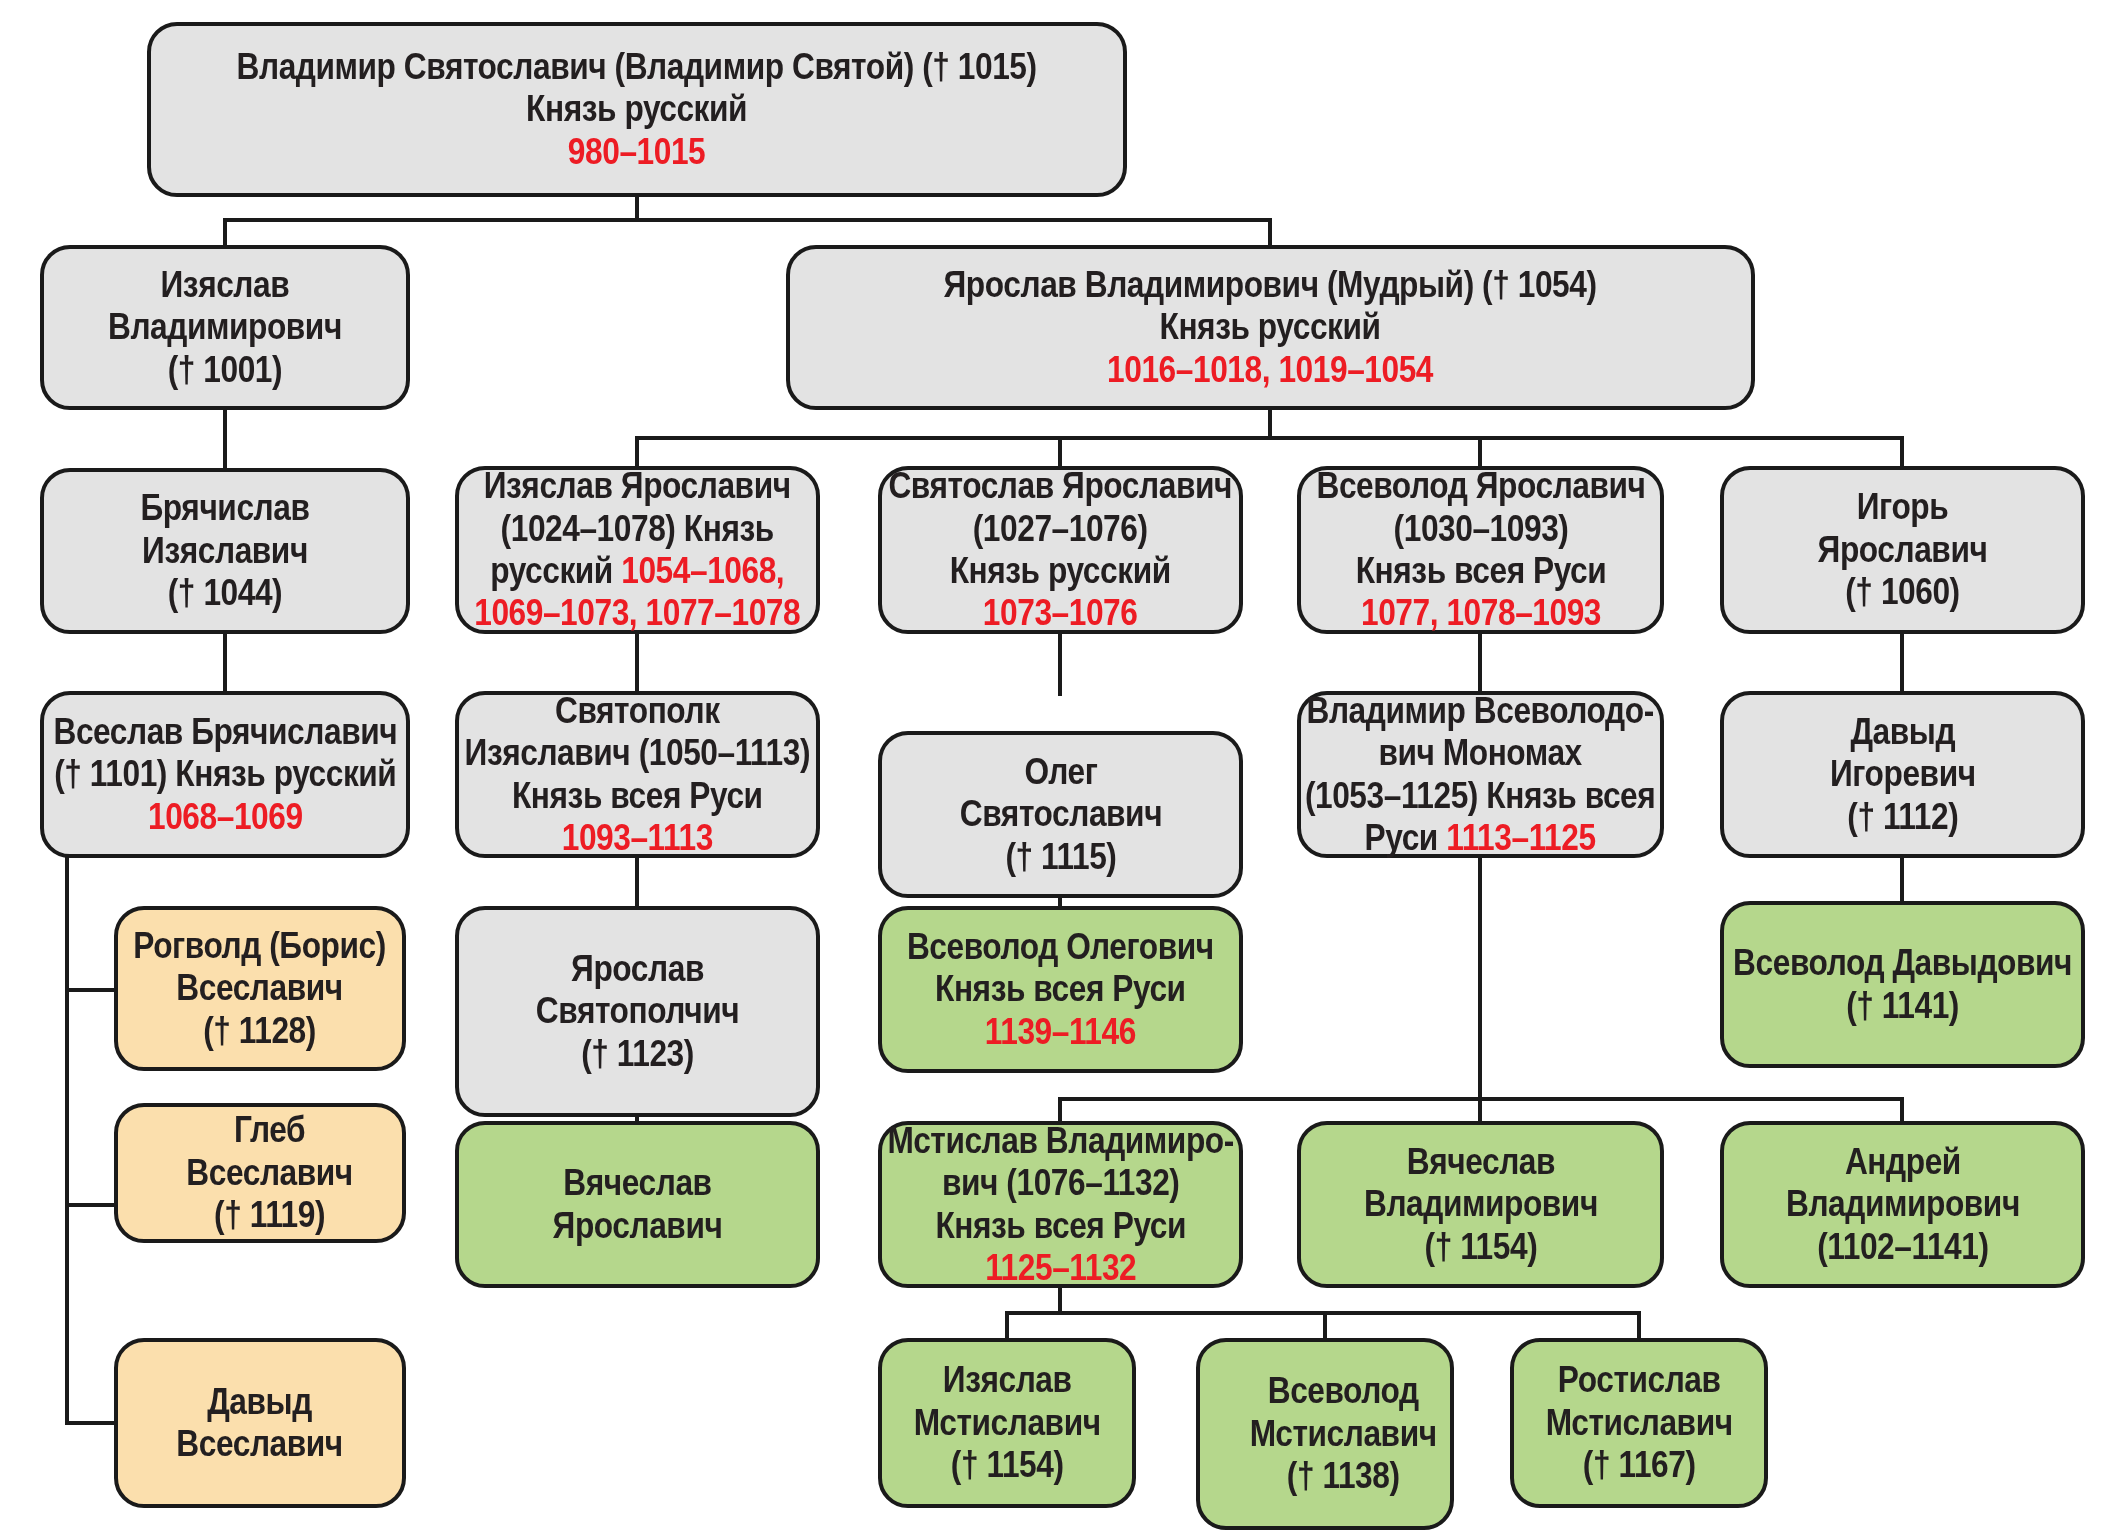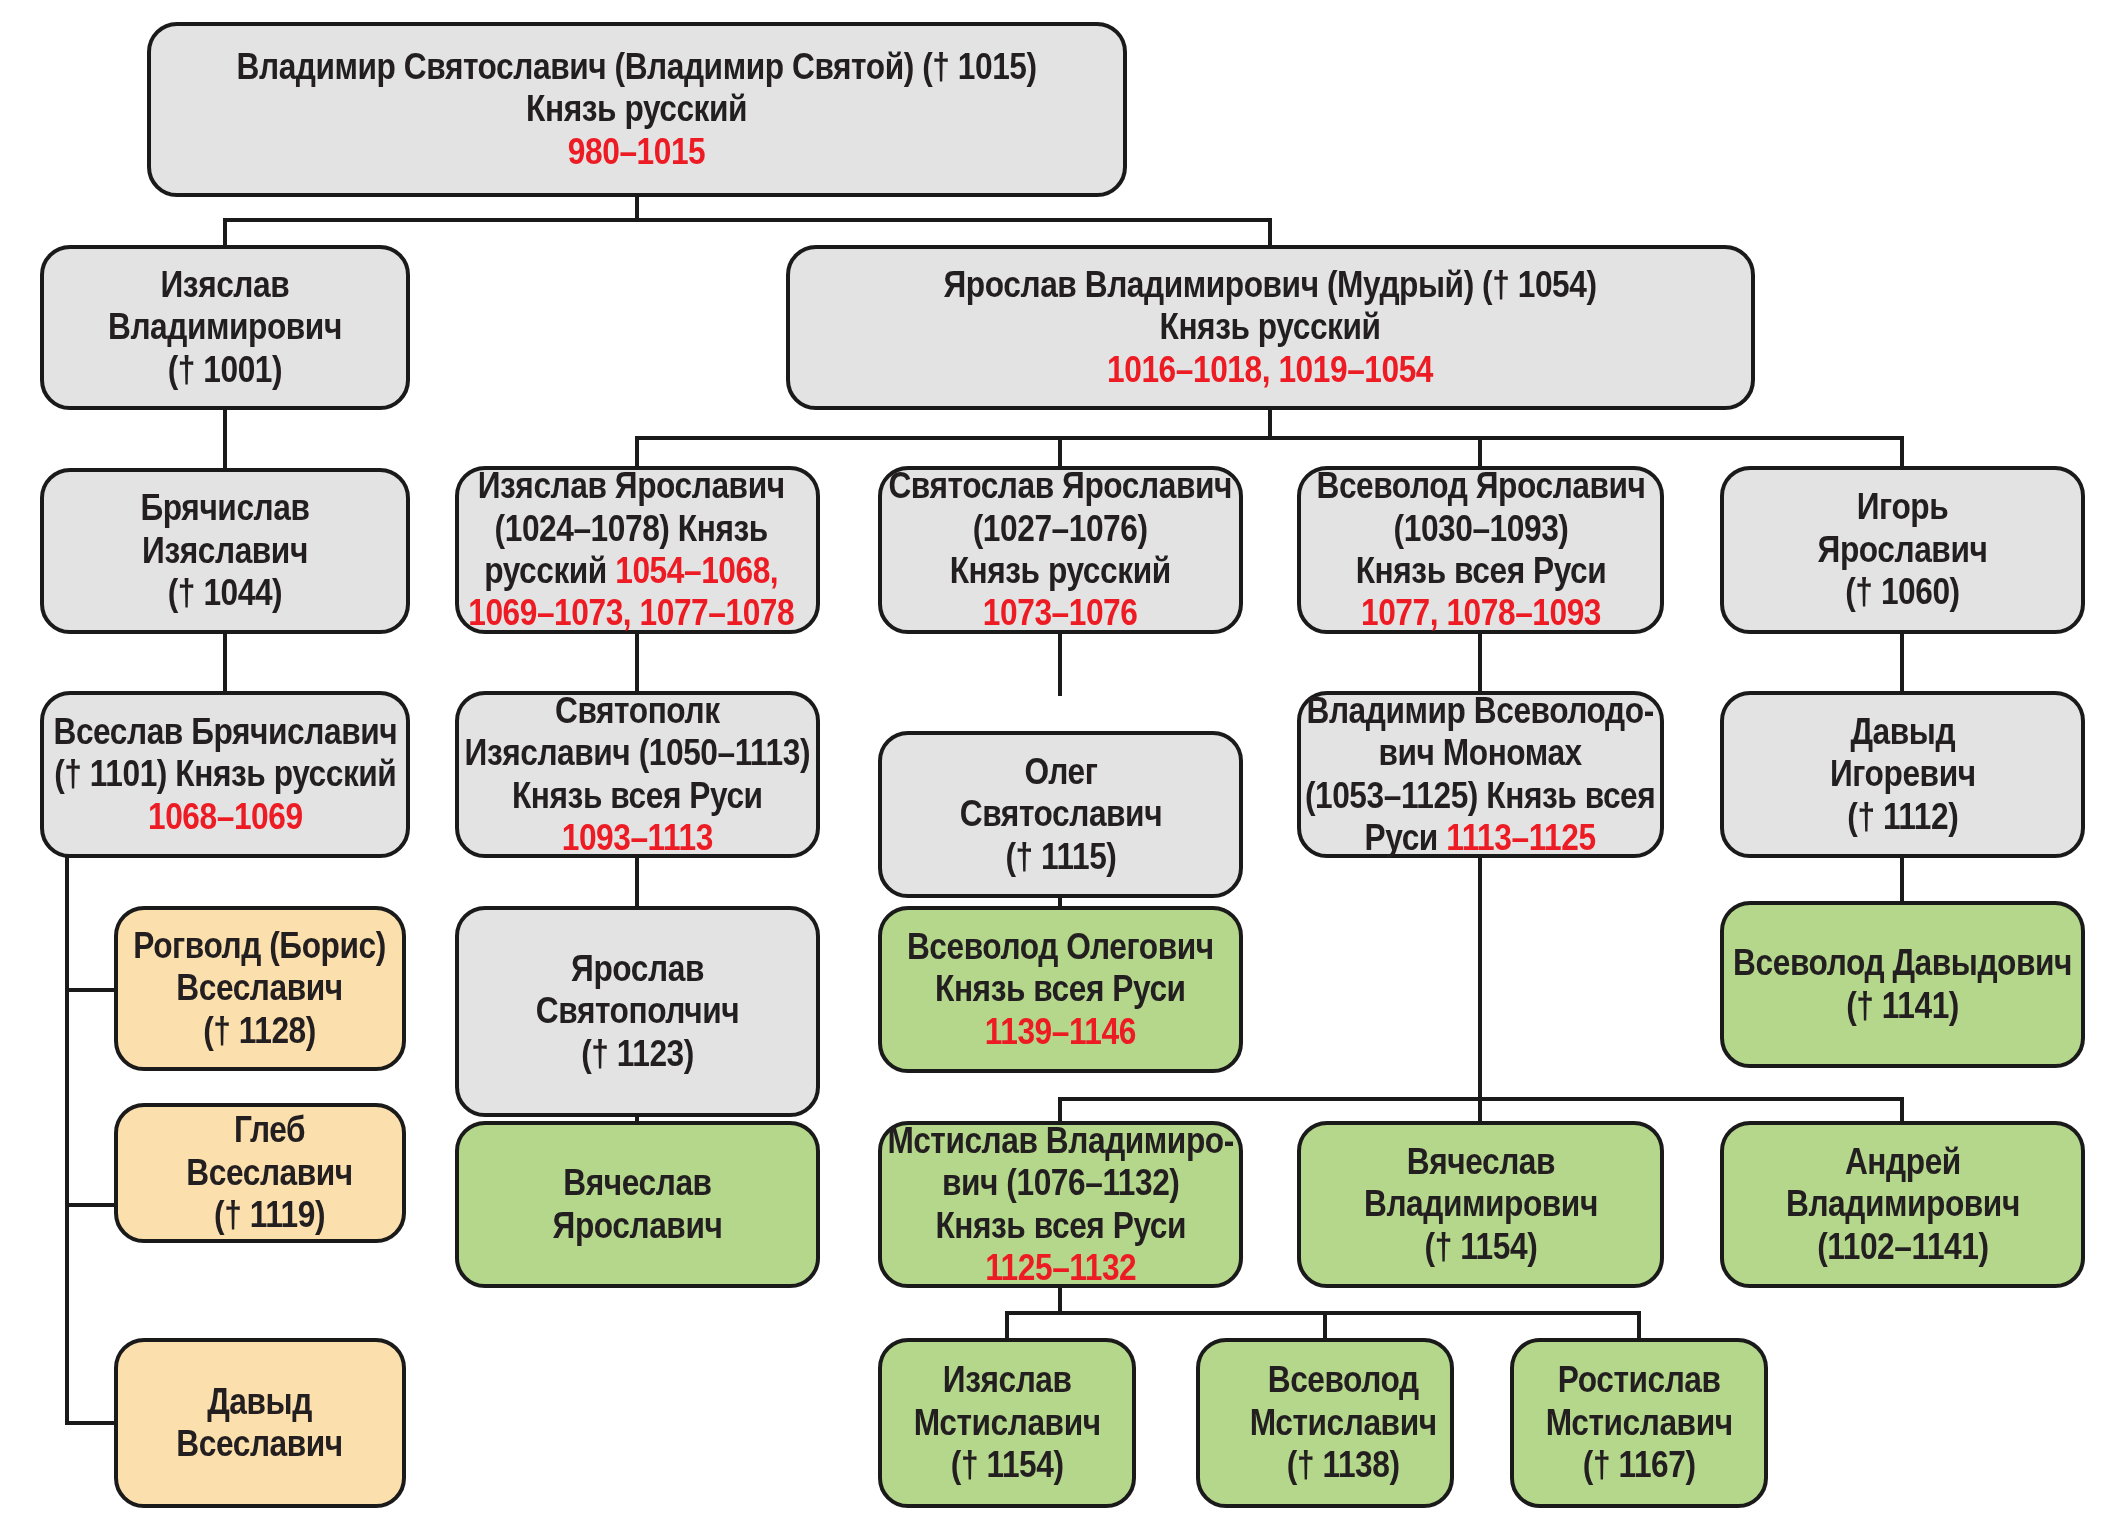--- a/index.html
+++ b/index.html
@@ -90,21 +90,21 @@
         <div class="tline"><span class="red">1016–1018, 1019–1054</span></div>
       </div>
     </div>
     <div class="node fill-gray" style="left: 40px; top: 468px; width: 370px; height: 166px;">
       <div class="node-text">
         <div class="tline"><span>Брячислав</span></div>
         <div class="tline"><span>Изяславич</span></div>
         <div class="tline"><span>(† 1044)</span></div>
       </div>
     </div>
-    <div class="node fill-gray" style="left: 455px; top: 466px; width: 365px; height: 168px; justify-content: flex-end;">
+    <div class="node fill-gray" style="left: 455px; top: 466px; width: 365px; height: 168px;">
       <div class="node-text">
         <div class="tline"><span>Изяслав Ярославич</span></div>
         <div class="tline"><span>(1024–1078) Князь</span></div>
         <div class="tline"><span>русский </span><span class="red">1054–1068,</span></div>
         <div class="tline"><span class="red">1069–1073, 1077–1078</span></div>
       </div>
     </div>
     <div class="node fill-gray" style="left: 878px; top: 466px; width: 365px; height: 168px;">
       <div class="node-text">
         <div class="tline"><span>Святослав Ярославич</span></div>
@@ -233,21 +233,21 @@
         <div class="tline"><span>Всеславич</span></div>
       </div>
     </div>
     <div class="node fill-green" style="left: 878px; top: 1338px; width: 258px; height: 170px;">
       <div class="node-text">
         <div class="tline"><span>Изяслав</span></div>
         <div class="tline"><span>Мстиславич</span></div>
         <div class="tline"><span>(† 1154)</span></div>
       </div>
     </div>
-    <div class="node fill-green" style="left: 1196px; top: 1338px; width: 258px; height: 170px; padding-left: 36px;">
+    <div class="node fill-green" style="left: 1196px; top: 1338px; width: 258px; height: 192px; padding-left: 36px;">
       <div class="node-text">
         <div class="tline"><span>Всеволод</span></div>
         <div class="tline"><span>Мстиславич</span></div>
         <div class="tline"><span>(† 1138)</span></div>
       </div>
     </div>
     <div class="node fill-green" style="left: 1510px; top: 1338px; width: 258px; height: 170px;">
       <div class="node-text">
         <div class="tline"><span>Ростислав</span></div>
         <div class="tline"><span>Мстиславич</span></div>

